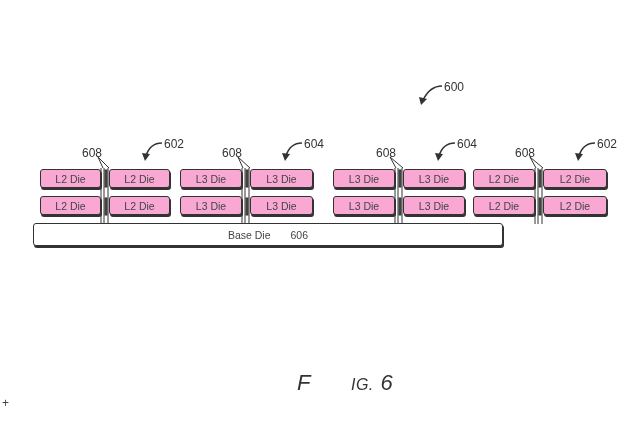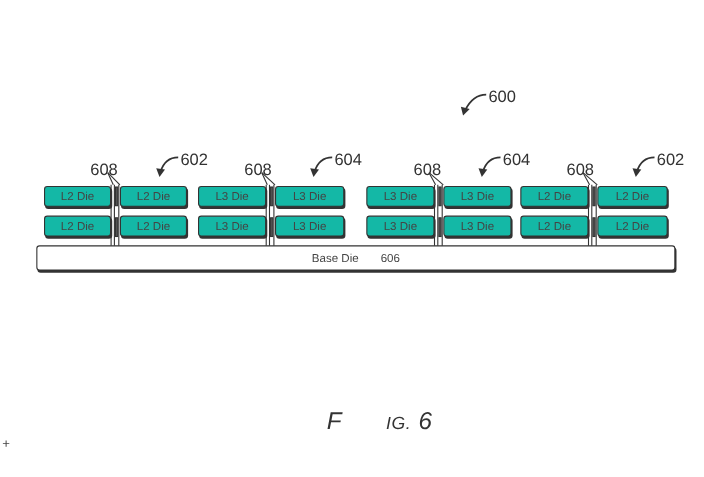--- a/index.html
+++ b/index.html
@@ -1,33 +1,33 @@
 <!DOCTYPE html>
 <html><head>
 <meta charset="utf-8">
 <style>
   html, body { margin:0; padding:0; background:#ffffff; }
   body { width:640px; height:434px; position:relative; overflow:hidden; font-family:"Liberation Sans", sans-serif; color:#333; }
   .die {
     position:absolute; box-sizing:border-box;
     border:1.5px solid #333; border-radius:3px;
     box-shadow: 1px 2px 0 #333;
-    background:#14b8a6;
+    background:#f9a8d4;
     font-size:10.5px; display:flex; align-items:center; justify-content:center;
     color:#444;
   }
   .base {
     position:absolute; box-sizing:border-box;
     border:1.5px solid #333; border-radius:3px;
     box-shadow: 1px 2px 0 #333;
     background:#fff;
     font-size:10.5px; display:flex; align-items:center; justify-content:center; color:#444;
   }
   .base .ref { margin-left:20px; }
-  .label { position:absolute; font-size:15px; color:#333; }
+  .label { position:absolute; font-size:12px; color:#333; }
   .label.u { }
   .fig { position:absolute; left:297px; top:370px; font-size:22px; font-style:italic; color:#333; letter-spacing:0.5px; }
   .fig .sc { font-size:16px;margin-left:40px; }
   .plus { position:absolute; left:2px; top:396px; font-size:12px; color:#444; }
   svg.overlay { position:absolute; left:0; top:0; }
 </style>
 </head>
 <body>
 
 <svg class="overlay" width="640" height="434">
@@ -115,21 +115,21 @@
 <div class="die" style="left:333px;top:169px;width:62px;height:19px;">L3 Die</div>
 <div class="die" style="left:403px;top:169px;width:62px;height:19px;">L3 Die</div>
 <div class="die" style="left:333px;top:196px;width:62px;height:19px;">L3 Die</div>
 <div class="die" style="left:403px;top:196px;width:62px;height:19px;">L3 Die</div>
 
 <div class="die" style="left:473px;top:169px;width:62px;height:19px;">L2 Die</div>
 <div class="die" style="left:543px;top:169px;width:64px;height:19px;">L2 Die</div>
 <div class="die" style="left:473px;top:196px;width:62px;height:19px;">L2 Die</div>
 <div class="die" style="left:543px;top:196px;width:64px;height:19px;">L2 Die</div>
 
-<div class="base" style="left:33px;top:223px;width:581px;height:23px;">
+<div class="base" style="left:33px;top:223px;width:470px;height:23px;">
   <span>Base Die</span>
   <span class="ref">606</span>
 </div>
 
 <div class="fig">
   <span>F</span><span class="sc">IG.</span>&nbsp;<span>6</span>
 </div>
 
 <span class="plus">+</span>
 

